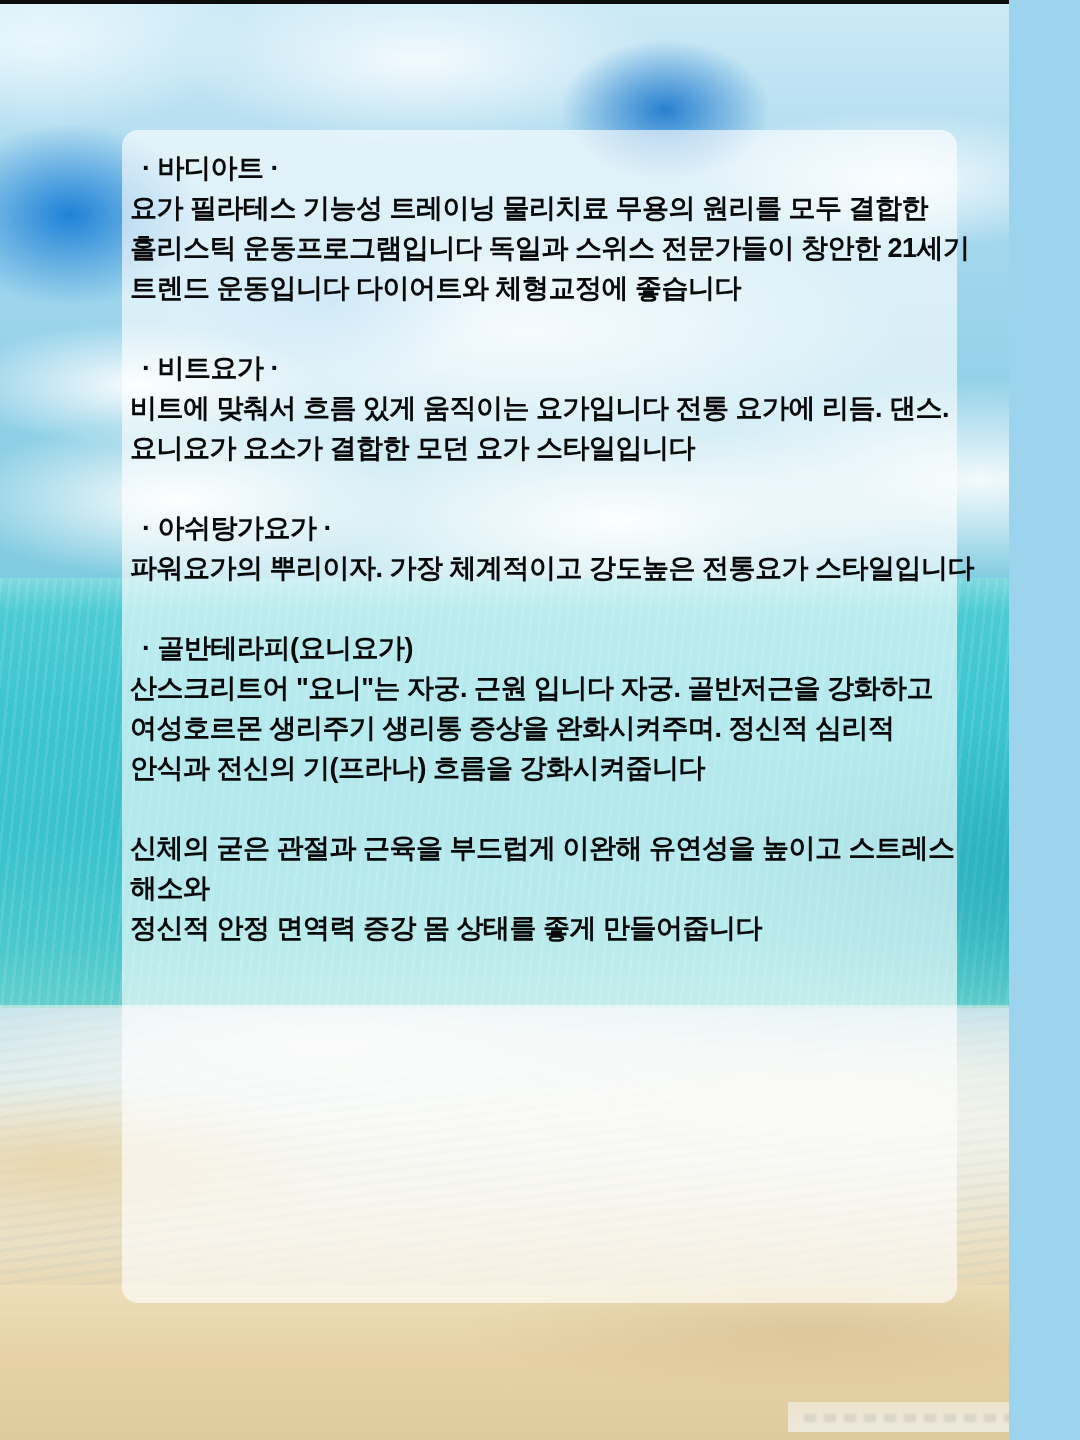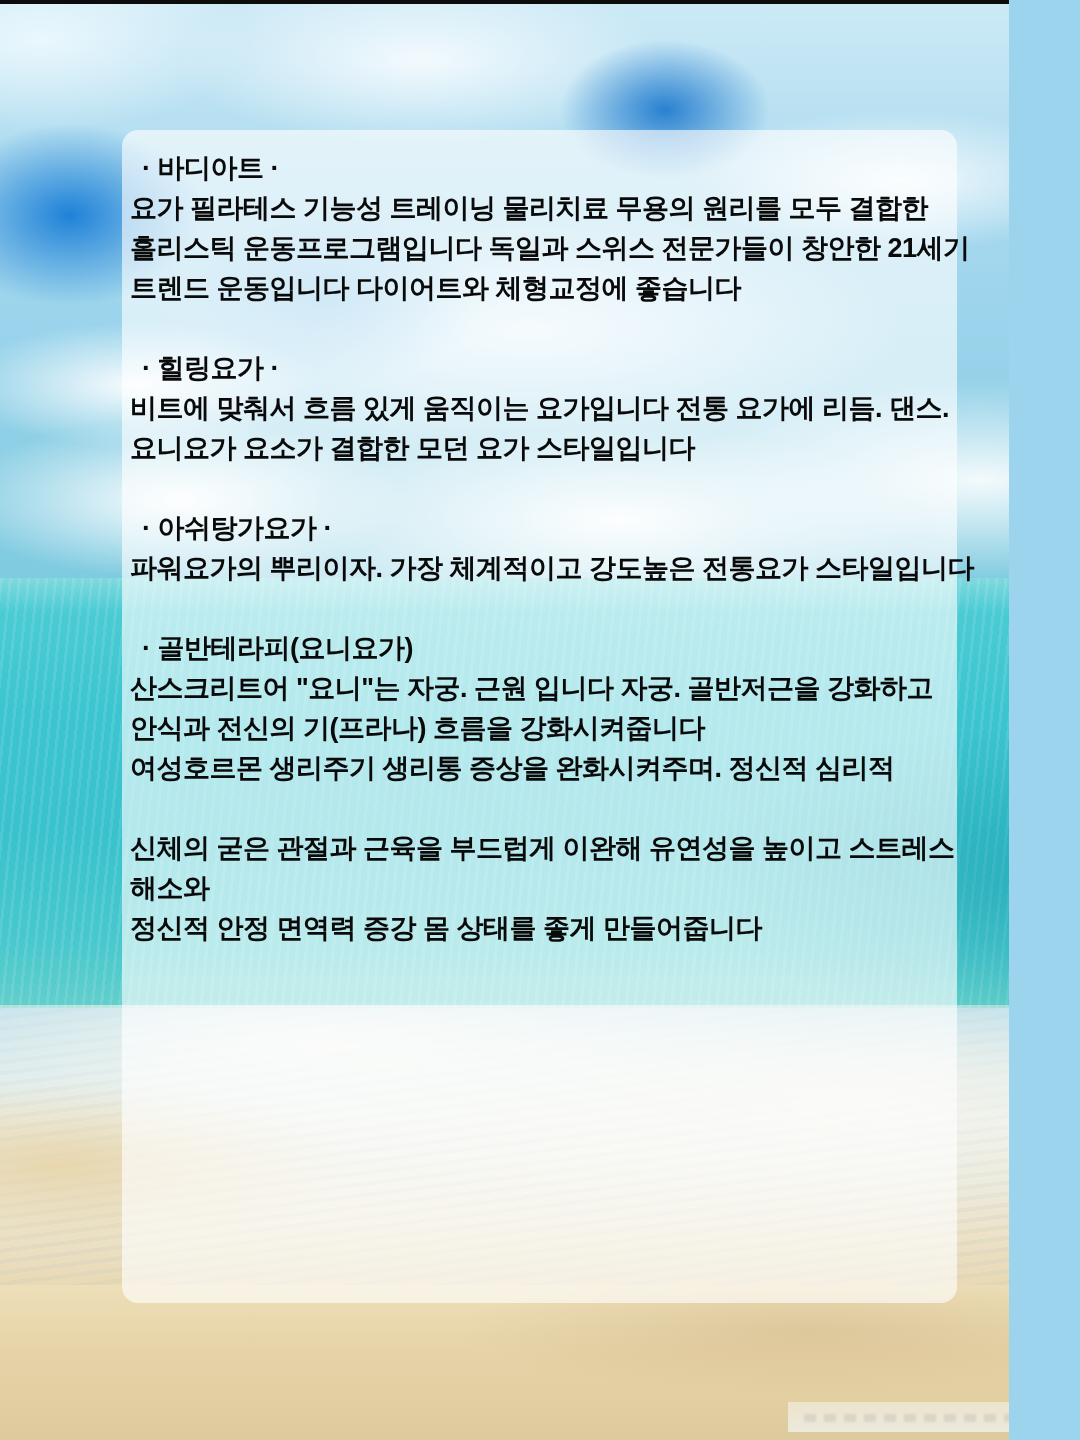--- a/index.html
+++ b/index.html
@@ -111,41 +111,41 @@
     <h2 class="title">· 바디아트 ·</h2>
     <div class="lines">
           <div class="line">요가 필라테스 기능성 트레이닝 물리치료 무용의 원리를 모두 결합한</div>
           <div class="line">홀리스틱 운동프로그램입니다 독일과 스위스 전문가들이 창안한 21세기</div>
           <div class="line">트렌드 운동입니다 다이어트와 체형교정에 좋습니다</div>
         </div>
   </section>
 
 
   <section class="yoga-section">
-    <h2 class="title">· 힐링요가 ·</h2>
+    <h2 class="title">· 비트요가 ·</h2>
     <div class="lines">
           <div class="line">비트에 맞춰서 흐름 있게 움직이는 요가입니다 전통 요가에 리듬. 댄스.</div>
           <div class="line">요니요가 요소가 결합한 모던 요가 스타일입니다</div>
         </div>
   </section>
 
 
   <section class="yoga-section">
     <h2 class="title">· 아쉬탕가요가 ·</h2>
     <div class="lines">
           <div class="line">파워요가의 뿌리이자. 가장 체계적이고 강도높은 전통요가 스타일입니다</div>
         </div>
   </section>
 
   <section class="yoga-section">
     <h2 class="title">· 골반테라피(요니요가)</h2>
     <div class="lines">
           <div class="line">산스크리트어 "요니"는 자궁. 근원 입니다 자궁. 골반저근을 강화하고</div>
+          <div class="line">여성호르몬 생리주기 생리통 증상을 완화시켜주며. 정신적 심리적</div>
           <div class="line">안식과 전신의 기(프라나) 흐름을 강화시켜줍니다</div>
-          <div class="line">여성호르몬 생리주기 생리통 증상을 완화시켜주며. 정신적 심리적</div>
         </div>
   </section>
 
   <section class="yoga-section">
     <div class="lines">
           <div class="line">신체의 굳은 관절과 근육을 부드럽게 이완해 유연성을 높이고 스트레스</div>
           <div class="line">해소와</div>
           <div class="line">정신적 안정 면역력 증강 몸 상태를 좋게 만들어줍니다</div>
         </div>
   </section>

